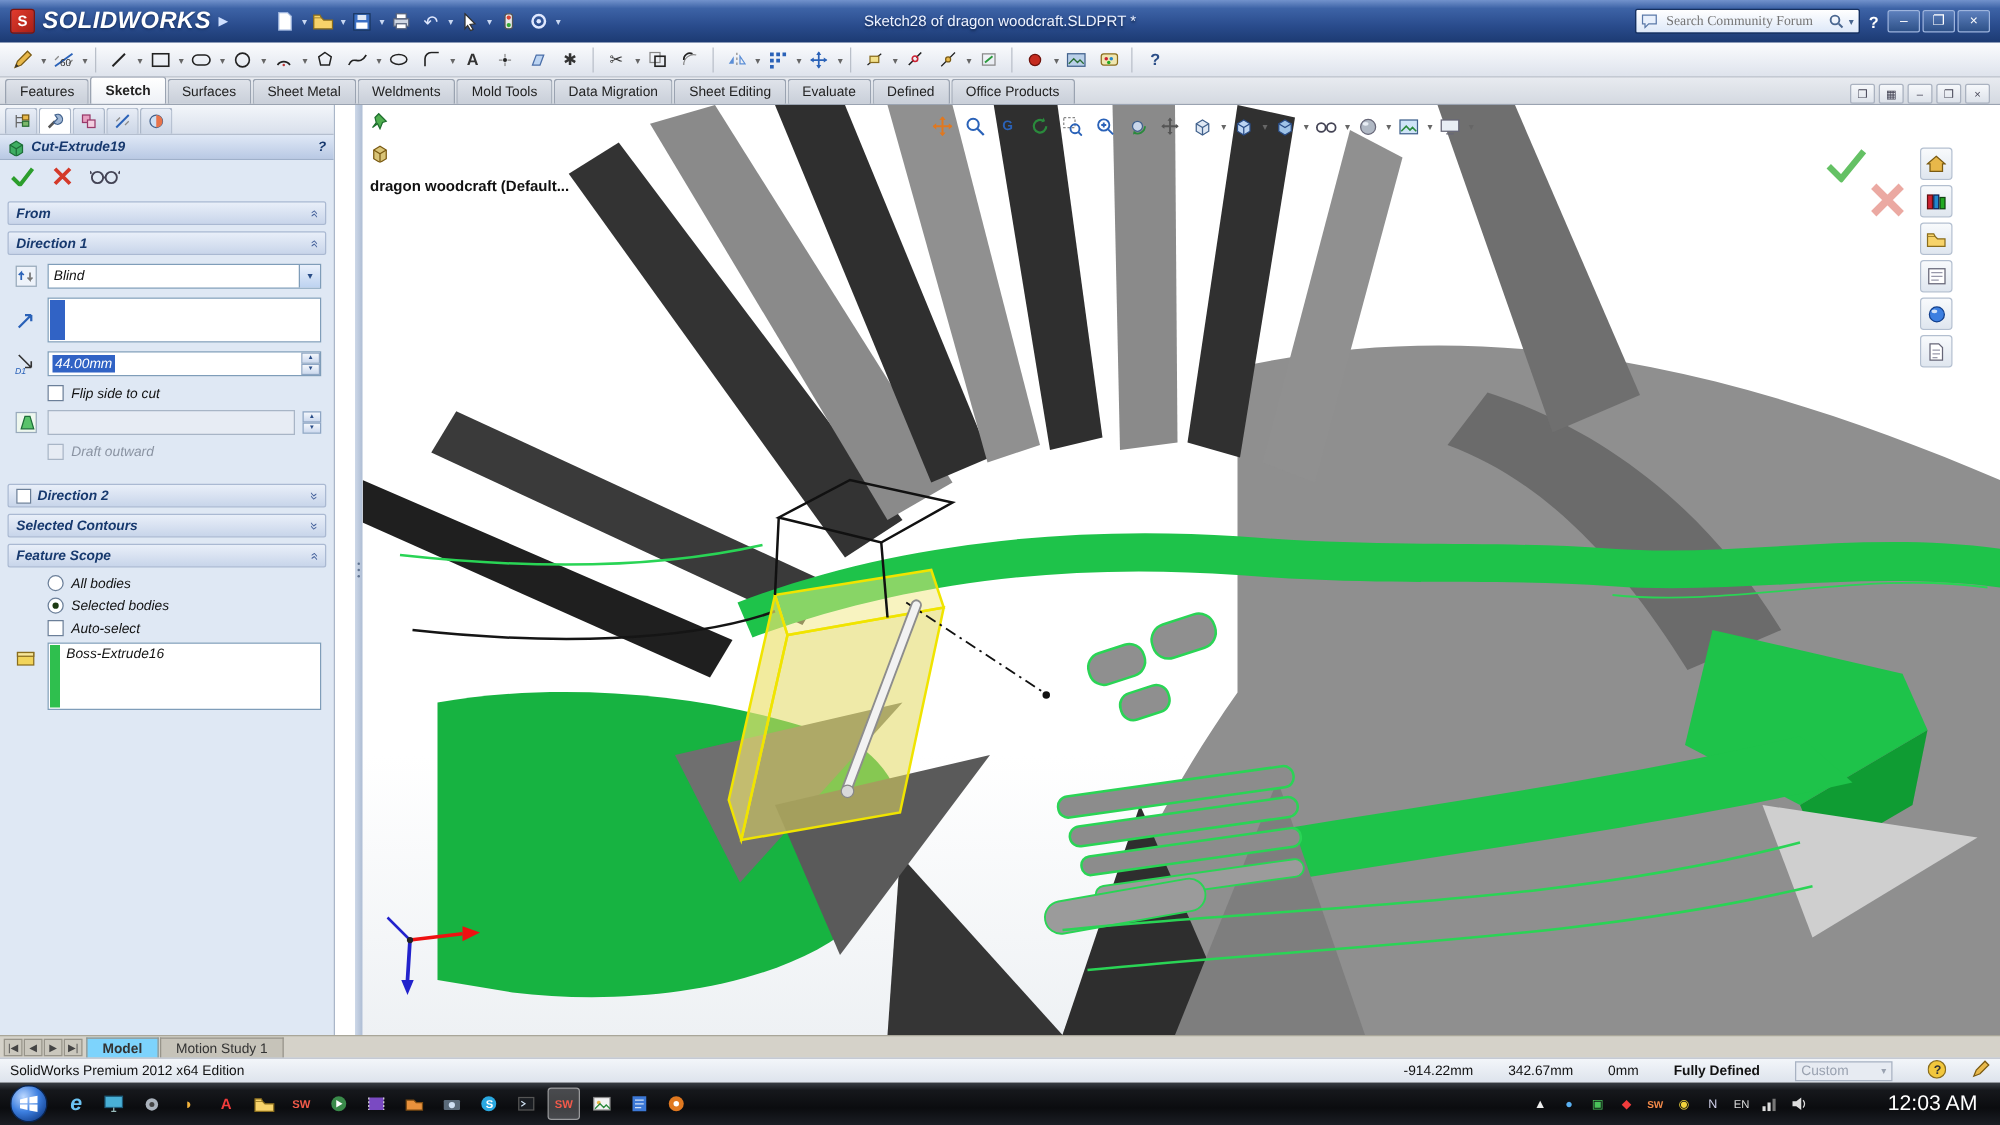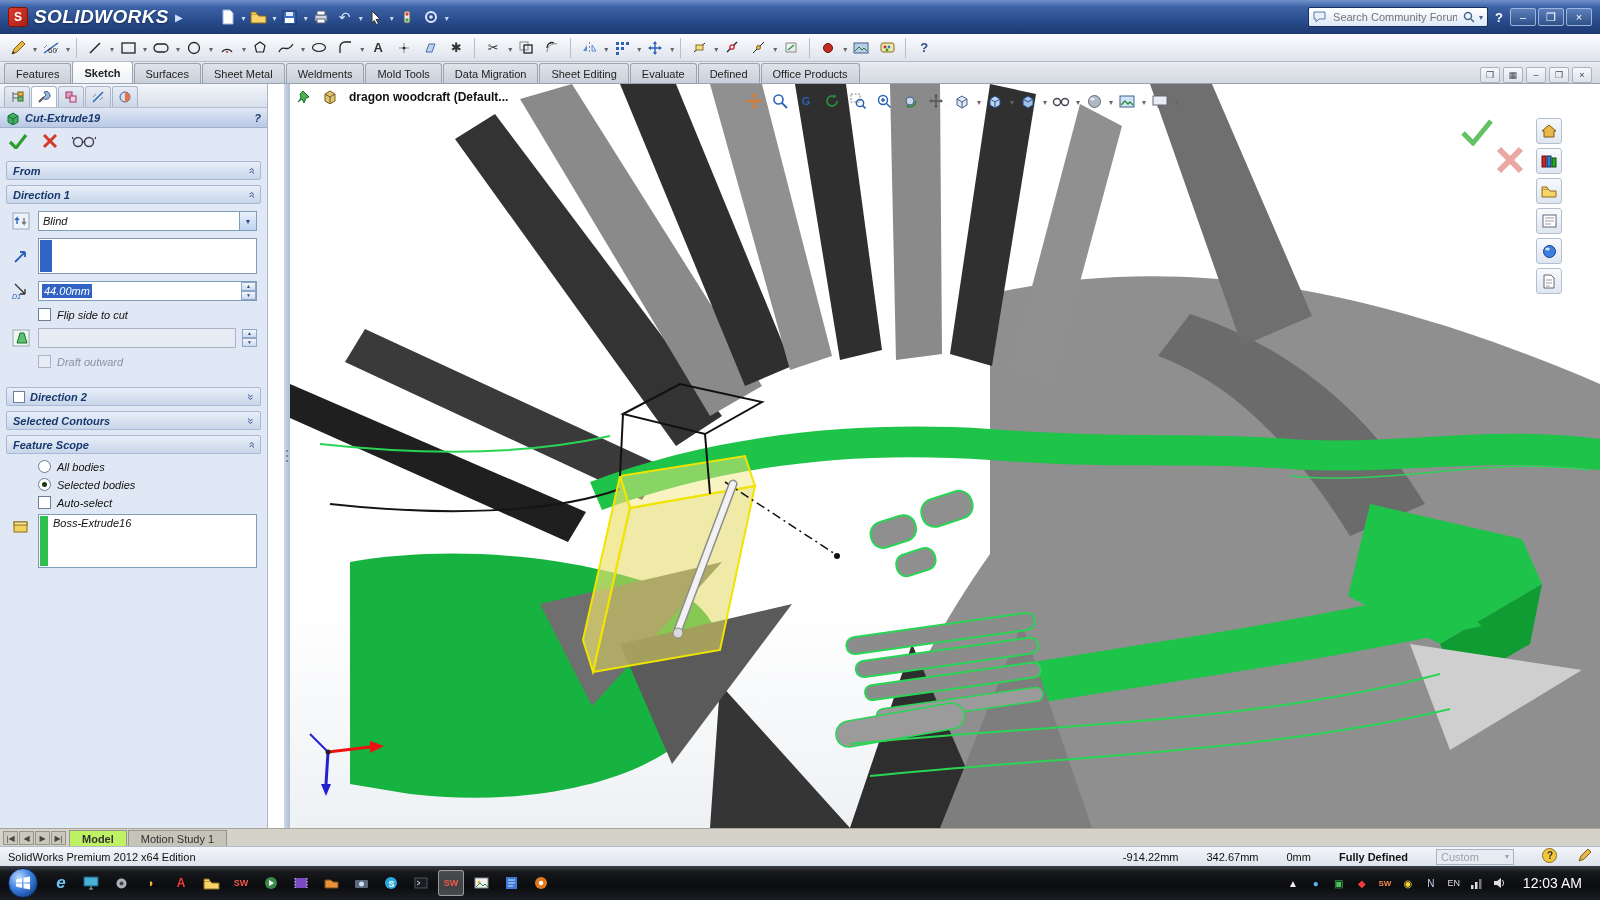--- a/index.html
+++ b/index.html
@@ -11,21 +11,21 @@
   .sw-logo{display:flex;align-items:center;gap:6px;padding:0 8px;}
   .sw-mark{width:20px;height:20px;border-radius:3px;background:linear-gradient(135deg,#e23b2e,#a81f16);display:flex;align-items:center;justify-content:center;color:#fff;font-weight:bold;font-size:12px;border:1px solid #7d150e;}
   .sw-name{color:#fff;font-weight:bold;font-size:19px;letter-spacing:.4px;font-style:italic;text-shadow:0 1px 2px #122a55;}
   .sw-arrow{color:#cfe0ff;font-size:10px;}
   .tb-tools{display:flex;align-items:center;gap:2px;margin-left:26px;}
   .tb-btn{height:22px;min-width:22px;border-radius:2px;display:flex;align-items:center;justify-content:center;padding:0 1px;}
   .tb-caret::after{content:"▾";color:#c9d8f2;font-size:8px;margin-left:1px;}
   .title-text{position:absolute;left:400px;right:400px;text-align:center;color:#eef3ff;font-size:12px;text-shadow:0 1px 2px #10254d;pointer-events:none;}
   .title-right{margin-left:auto;display:flex;align-items:center;gap:7px;padding-right:8px;}
   .search-box{display:flex;align-items:center;gap:4px;width:180px;height:20px;background:linear-gradient(#fff,#dde8f8);border:1px solid #16305f;border-radius:2px;padding:0 4px;}
-  .search-box input{border:0;outline:0;background:transparent;flex:1;font-size:11px;color:#555;font-family:Liberation Sans, sans-serif;min-width:0;}
+  .search-box input{border:0;outline:0;background:transparent;flex:1;font-size:11px;color:#555;font-family:Liberation Serif, serif;min-width:0;}
   .help-glyph{color:#fff;font-weight:bold;font-size:13px;}
   .win-btns{display:flex;gap:2px;}
   .win-btn{width:26px;height:18px;border:1px solid #9db4dd;border-radius:2px;background:linear-gradient(#5d80bd,#2e5188);color:#fff;display:flex;align-items:center;justify-content:center;font-size:11px;line-height:1;}
 
   
   .toolbar2{position:absolute;left:0;top:34px;width:1600px;height:28px;background:linear-gradient(#fbfcfe,#dee3ec);border-bottom:1px solid #b4bac6;display:flex;align-items:center;padding:0 6px;gap:2px;z-index:39;}
   .t2-btn{height:24px;min-width:24px;border-radius:2px;display:flex;align-items:center;justify-content:center;color:#333;font-size:13px;}
   .t2-btn svg{display:block;}
   .sep{width:1px;height:20px;background:#b9bfc9;margin:0 4px;}
   .caret::after{content:"▾";color:#666;font-size:8px;margin-left:1px;}
@@ -70,50 +70,50 @@
   .radio{width:13px;height:13px;border-radius:50%;background:#fff;border:1px solid #6b7f99;flex:0 0 13px;position:relative;}
   .radio.checked::after{content:"";position:absolute;left:3px;top:3px;width:5px;height:5px;border-radius:50%;background:#1c3a12;}
   .dis-field{flex:1;height:20px;background:#e7ecf4;border:1px solid #a8b5c6;}
   .dim{color:#8a93a2;}
   .indent{margin-left:28px;}
   .splitter{position:absolute;left:284px;top:84px;width:6px;height:744px;background:linear-gradient(90deg,#cdd8e8,#aebdd4);z-index:31;display:flex;align-items:center;justify-content:center;flex-direction:column;gap:3px;}
   .grip{width:2px;height:2px;background:#5f7390;border-radius:50%;}
 
   
   .viewport{position:absolute;left:290px;top:84px;width:1310px;height:744px;background:linear-gradient(#ffffff 70%,#eef1f4);overflow:hidden;z-index:10;}
-  .vp-bread{position:absolute;left:6px;top:6px;display:flex;gap:12px;z-index:12;}
+  .vp-bread{position:absolute;left:6px;top:6px;display:flex;gap:12px;z-index:12;flex-direction:column;}
   .vp-bread .txt{font-weight:bold;font-size:12px;color:#111;}
   .hud{position:absolute;left:452px;top:5px;display:flex;align-items:center;gap:2px;z-index:12;}
   .hicon{height:24px;min-width:24px;border-radius:3px;display:flex;align-items:center;justify-content:center;padding:0 1px;}
   .confirm{position:absolute;z-index:12;}
   .taskpane{position:absolute;left:1246px;top:34px;width:28px;display:flex;flex-direction:column;gap:4px;z-index:12;}
   .tp-btn{width:26px;height:26px;border:1px solid #b3bfd0;border-radius:3px;background:linear-gradient(#f8fafc,#dfe6ef);display:flex;align-items:center;justify-content:center;}
 
   
   .doctabs{position:absolute;left:0;top:828px;width:1600px;height:18px;background:#d5d2c9;border-top:1px solid #a9a699;display:flex;align-items:flex-end;z-index:35;}
   .dt-arrows{display:flex;align-items:center;gap:1px;padding:0 3px 1px 3px;color:#444;font-size:8px;}
   .dt-arrow{width:15px;height:14px;background:#cac7bd;border:1px solid #97948a;display:flex;align-items:center;justify-content:center;}
   .dtab{height:16px;padding:0 12px;display:flex;align-items:center;border:1px solid #97948a;border-bottom:0;background:#c6c3b9;color:#333;margin-right:1px;}
-  .dtab.active{background:#bef264;font-weight:bold;}
+  .dtab.active{background:#7dd3fc;font-weight:bold;}
 
   
   .statusbar{position:absolute;left:0;top:846px;width:1600px;height:20px;background:linear-gradient(#f3f6fa,#dde3ec);border-top:1px solid #b2b9c6;display:flex;align-items:center;padding:0 8px;z-index:35;}
   .sb-right{margin-left:auto;display:flex;align-items:center;gap:28px;}
   .sb-combo{width:78px;height:16px;border:1px solid #a8b2c2;background:#e7ebf2;color:#9aa2b0;display:flex;align-items:center;padding:0 4px;gap:12px;}
   .sb-combo::after{content:"▾";font-size:8px;margin-left:auto;}
 
   
   .taskbar{position:absolute;left:0;top:866px;width:1600px;height:34px;background:linear-gradient(#3a3f46 0%,#16181c 18%,#0b0c0f 60%,#1b1e24 100%);display:flex;align-items:center;z-index:50;}
   .orb{width:30px;height:30px;border-radius:50%;margin:0 10px 0 8px;background:radial-gradient(circle at 35% 30%,#bcd8ff,#3d7fe0 45%,#123f8c 85%);border:1px solid #0a2550;display:flex;align-items:center;justify-content:center;}
   .qicons{display:flex;align-items:center;gap:4px;}
   .qico{width:26px;height:26px;border-radius:3px;display:flex;align-items:center;justify-content:center;font-weight:bold;color:#fff;font-size:12px;}
   .qico.active{background:rgba(255,255,255,.22);border:1px solid rgba(255,255,255,.45);}
   .tray{margin-left:auto;display:flex;align-items:center;gap:7px;padding-right:10px;}
   .tico{width:16px;height:16px;display:flex;align-items:center;justify-content:center;font-size:10px;color:#eee;}
-  .clock{color:#fff;font-size:14px;padding:0 8px;}
+  .clock{color:#fff;font-size:17px;padding:0 8px;margin-left:48px;}
 </style>
 </head>
 <body>
 
 <div class="screen">
 
   <div class="titlebar">
     <div class="sw-logo">
       <span class="sw-mark">S</span>
       <span class="sw-name">SOLIDWORKS</span>
@@ -164,20 +164,21 @@
           </svg>
         </span>
       <span class="tb-btn">
           <svg width="14" height="14">
             <circle cx="7" cy="7" r="5" fill="none" stroke="#dfe8ff" stroke-width="2"></circle>
             <circle cx="7" cy="7" r="1.8" fill="#dfe8ff"></circle>
           </svg>
         </span>
         <span class="tb-caret"></span>
     </div>
+    <div class="title-text">Sketch28 of dragon woodcraft.SLDPRT *</div>
     <div class="title-right">
       <div class="search-box">
         <svg width="14" height="12">
             <path d="M1 1h11v7H6l-3 3v-3H1z" fill="#e8f0fc" stroke="#5b79a8"></path>
           </svg>
         <input placeholder="Search Community Forum" style="">
         <svg width="12" height="12">
             <circle cx="5" cy="5" r="3.5" fill="none" stroke="#4a668f" stroke-width="1.5"></circle>
             <path d="M8 8l3 3" stroke="#4a668f" stroke-width="1.5"></path>
           </svg>

